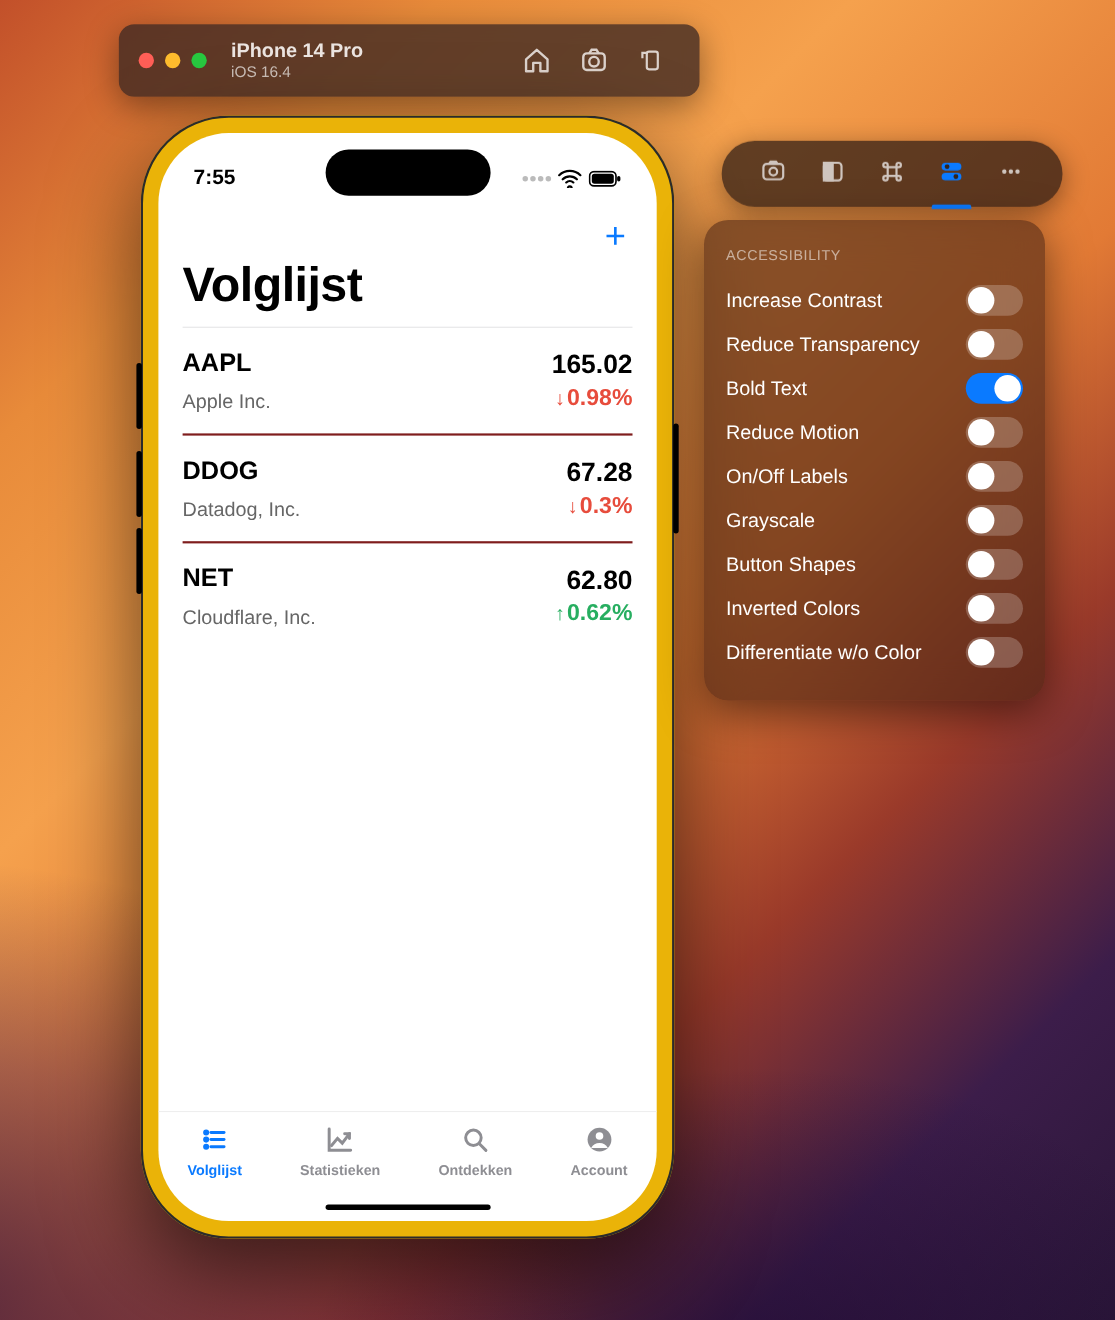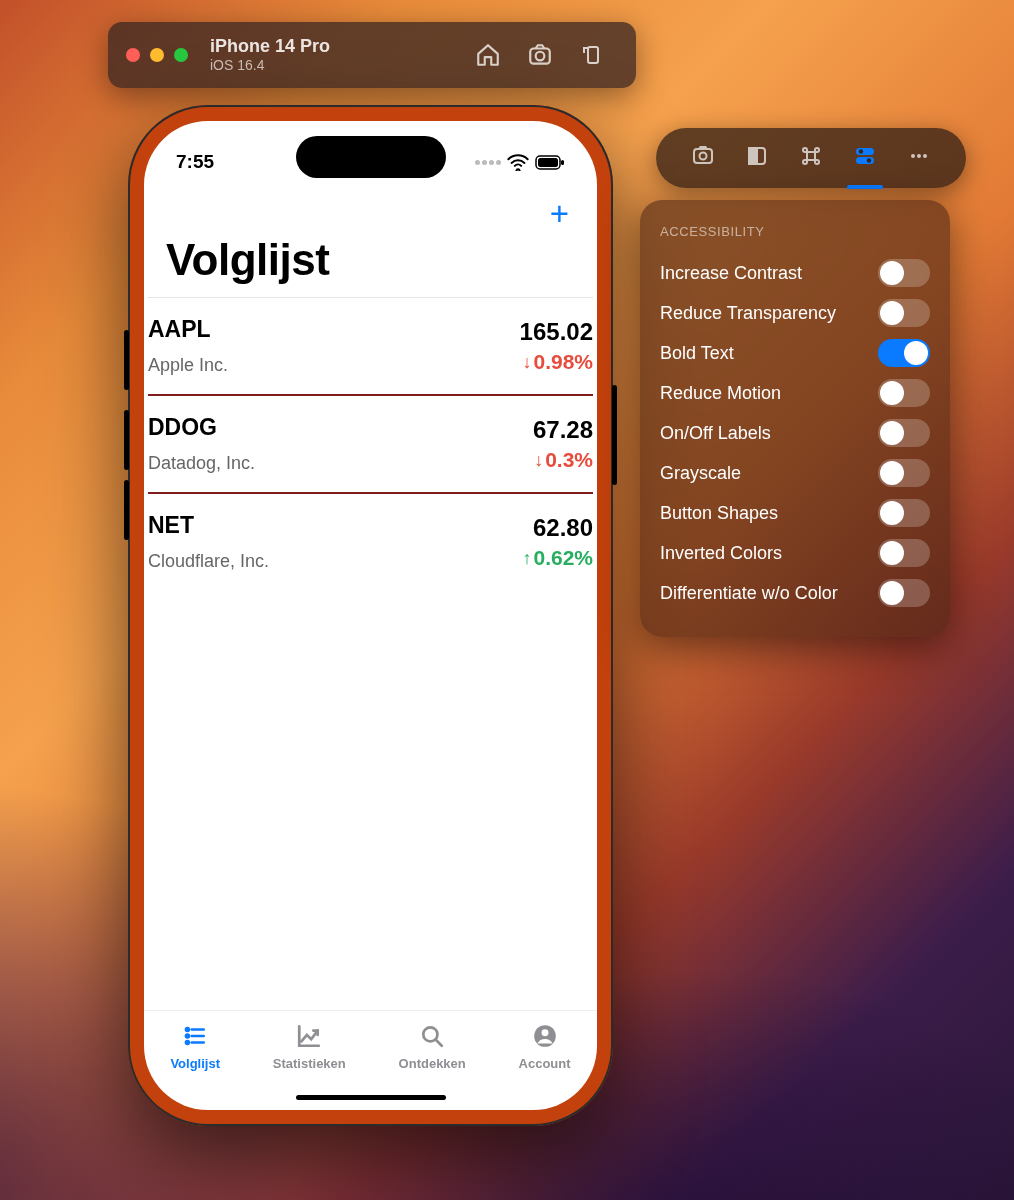--- a/index.html
+++ b/index.html
@@ -47,21 +47,21 @@
   .sim-btn { width: 52px; display:flex; align-items:center; justify-content:center; }
   .sim-btn svg { stroke:#dcd2cc; fill:none; stroke-width:2; }
 
   
   .phone {
     position: absolute;
     top: 105px;
     left: 128px;
     width: 485px;
     height: 1021px;
-    background: #c2410c;
+    background: #eab308;
     border-radius: 80px;
     padding: 16px;
     box-shadow: 0 30px 80px rgba(0,0,0,0.6), inset 0 0 0 2px #2b2b2b;
   }
   .phone::before, .phone::after {
     content:"";
     position:absolute;
     background:#000;
     border-radius:4px;
   }
@@ -116,21 +116,21 @@
   }
   .plus-btn { color:#0a7aff; font-size:33px; font-weight:400; line-height:1; cursor:pointer; }
 
   .page-title {
     font-size: 44px;
     font-weight: 900;
     padding: 0 22px 12px;
     letter-spacing: -0.5px;
   }
 
-  .list { flex:1; padding: 0 4px; }
+  .list { flex:1; padding: 0 22px; }
   .row {
     display:flex;
     justify-content:space-between;
     align-items:center;
     padding: 18px 0;
     border-top: 2px solid #7f1d1d;
   }
   .row:first-child { border-top: 1px solid #e5e5e7; }
   .row .left .sym { font-size: 23px; font-weight: 800; }
   .row .left .co  { font-size: 18px; color: #666; margin-top: 12px; }

